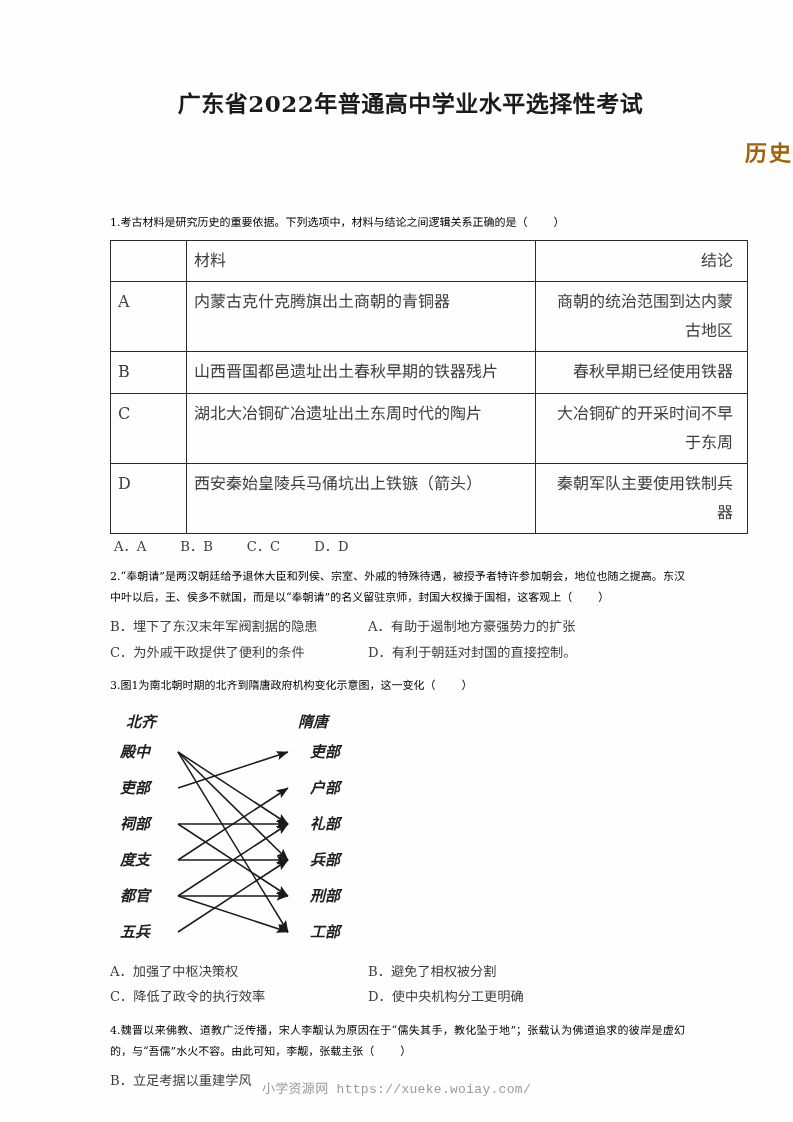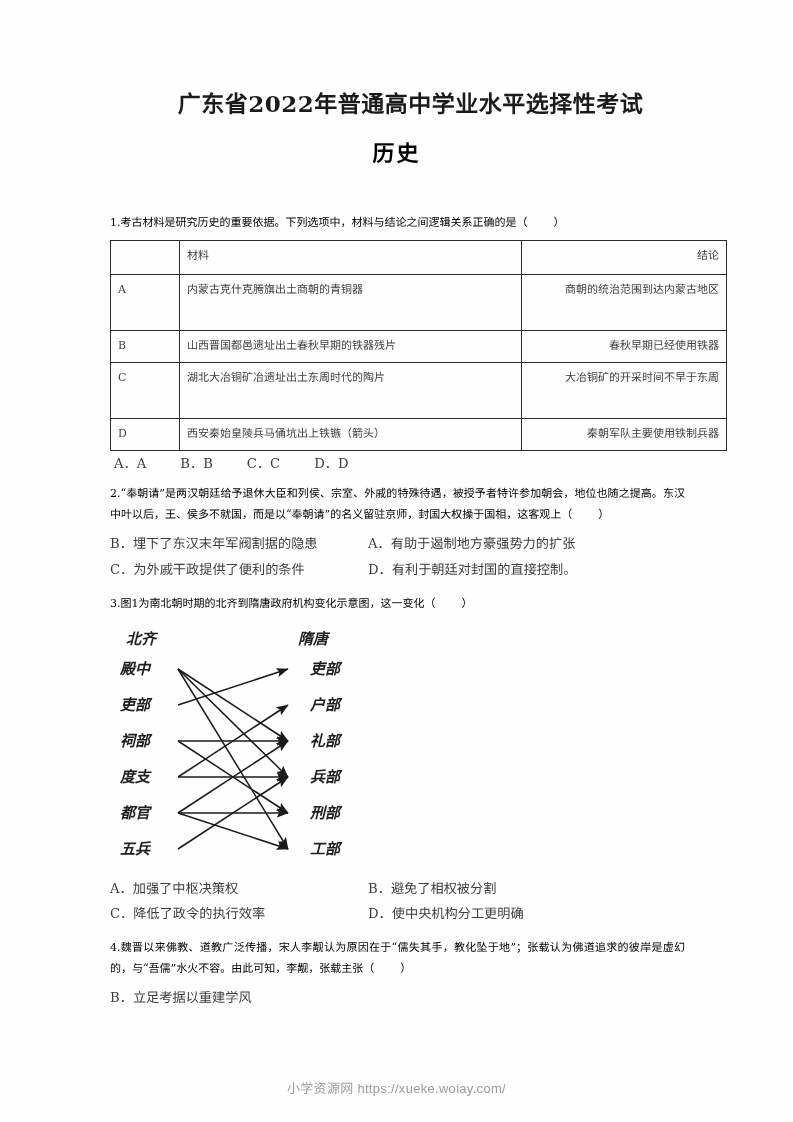--- a/index.html
+++ b/index.html
@@ -34,23 +34,24 @@
     font-size: 23px;
     font-weight: bold;
     letter-spacing: 0.5px;
     color: #1b1b1b;
     line-height: 1.35;
     padding-left: 28px;
   }
   .doc-subtitle {
     font-size: 22px;
     font-weight: bold;
-    color: #000000;
+    color: #a16207;
     margin-top: 16px;
     letter-spacing: 2px;
+    text-align: right;
   }
 
   
   .content {
     position: absolute;
     left: 110px;
     top: 212px;
     width: 575px;
   }
   .q-stem {
@@ -88,22 +89,22 @@
 
   
   table.matrix {
     border-collapse: collapse;
     width: 573px;
     margin-top: 7px;
     table-layout: fixed;
   }
   table.matrix td {
     border: 1px solid #2b2b2b;
-    padding: 5px 7px 6px 7px;
-    font-size: 11px;
+    padding: 5px 14px 6px 7px;
+    font-size: 16px;
     line-height: 1.82;
     vertical-align: top;
     color: #3d3d3d;
   }
   td.c-key { width: 54px; text-align: left; font-family: "DejaVu Serif", serif; }
   td.c-mat { width: 327px; }
   td.c-con { width: 190px; text-align: right; }
   tr.head td { height: 22px; }
   tr.tall td { height: 44px; }
 
@@ -130,21 +131,21 @@
     font-style: italic;
   }
 
   
   .watermark {
     position: absolute;
     left: 0;
     right: 0;
     top: 1078px;
     text-align: center;
-    font-family: Liberation Sans, sans-serif;
+    font-family: Liberation Mono, monospace;
     font-size: 13px;
     color: #9b9b9b;
     letter-spacing: 0.3px;
   }
 </style>
 </head>
 <body>
 
 <div class="page">
 

